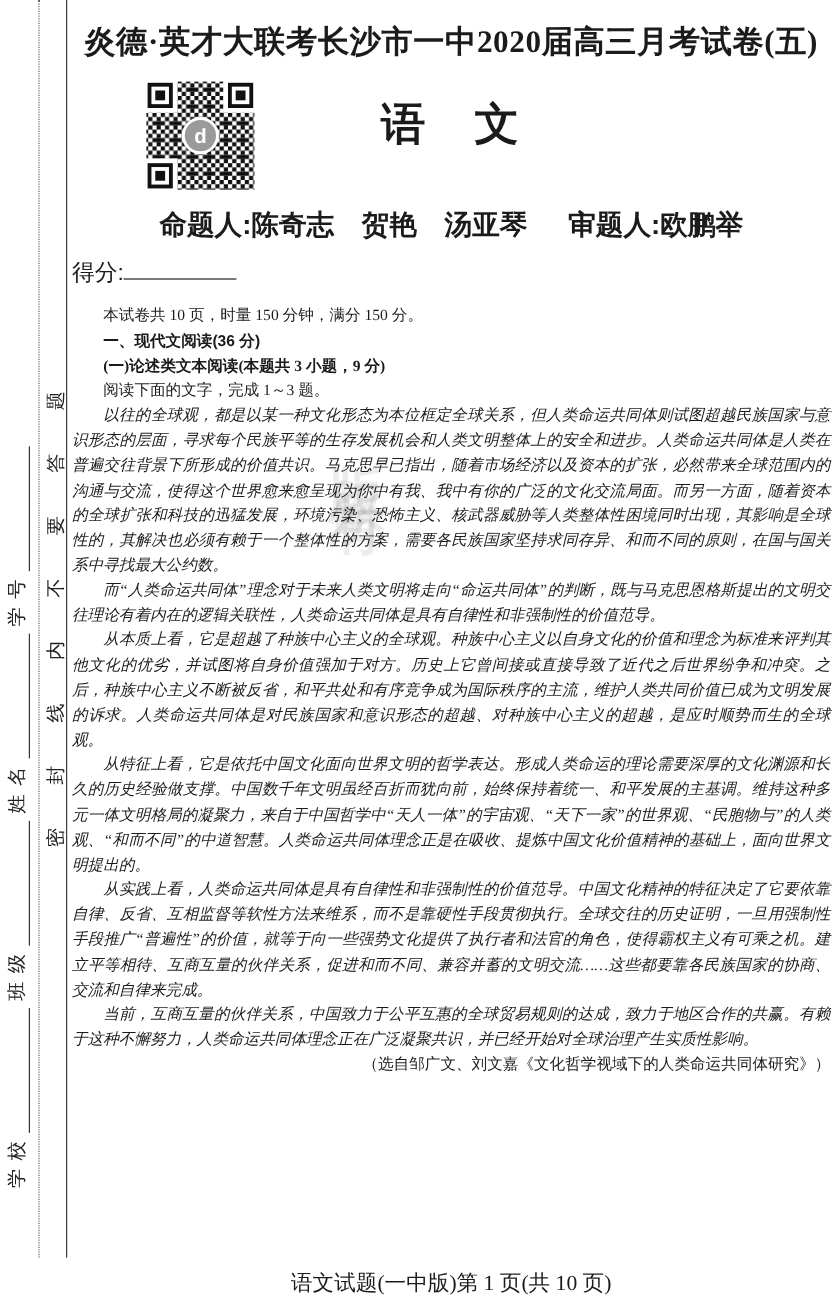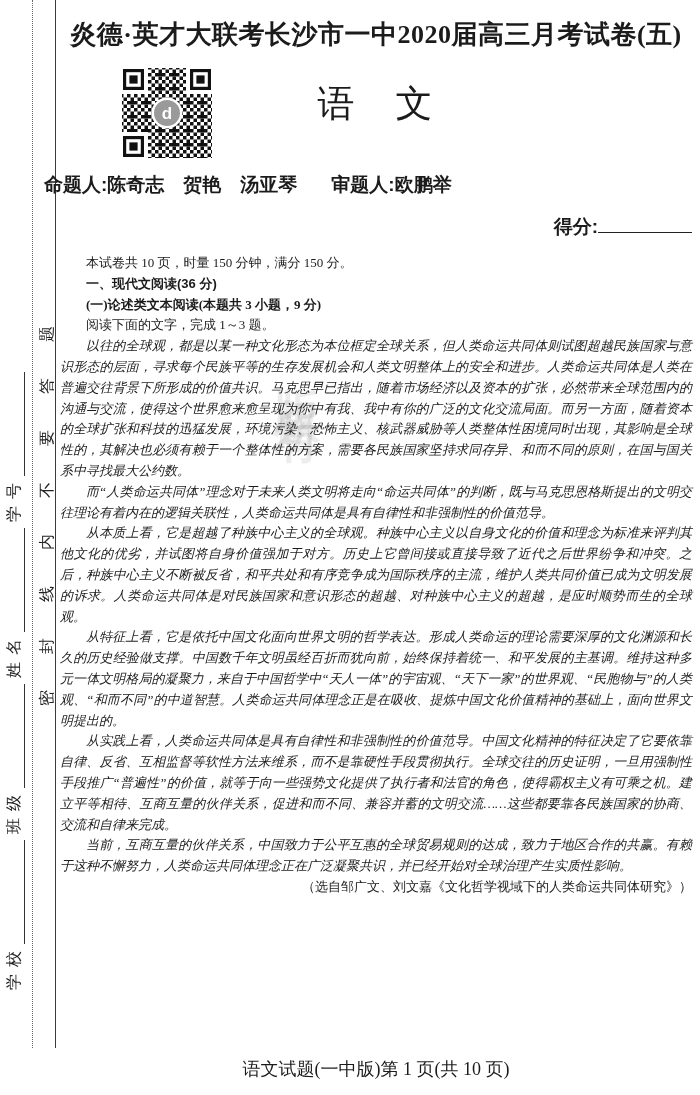--- a/index.html
+++ b/index.html
@@ -30,31 +30,31 @@
     color:rgba(110,110,110,0.12);letter-spacing:10px;pointer-events:none;
   }
   
   .exam-title{
     position:absolute;top:17px;left:56px;width:640px;text-align:center;
     font-size:26px;font-weight:bold;white-space:nowrap;letter-spacing:0.5px;
   }
   .qr{position:absolute;left:120px;top:66px;width:94px;height:94px;}
   .subject{
     position:absolute;top:79px;left:60px;width:632px;text-align:center;
-    font-size:37px;font-weight:normal;letter-spacing:2px;
+    font-size:37px;font-weight:bold;letter-spacing:2px;
   }
   .setters{
-    position:absolute;top:172px;left:44px;width:632px;text-align:left;
-    font-size:19px;font-weight:bold;
+    position:absolute;top:172px;left:60px;width:632px;text-align:center;
+    font-size:23px;font-weight:bold;
     font-family:"Liberation Sans","DejaVu Sans",sans-serif;
   }
   .setters .gap{display:inline-block;width:34px;}
   .score{
-    position:absolute;top:214px;left:60px;width:632px;text-align:right;
-    font-size:19px;font-weight:bold;
+    position:absolute;top:214px;left:60px;width:632px;
+    font-size:19px;font-weight:normal;
     font-family:"Liberation Sans","DejaVu Sans",sans-serif;
   }
   .score .blank{display:inline-block;width:94px;height:16px;border-bottom:1.5px solid #222;}
   
   .bodytext{
     position:absolute;top:253px;left:60px;width:632px;
     font-size:13px;line-height:20.8px;text-align:justify;
   }
   .bodytext p{margin:0;text-indent:2em;}
   .hsec{font-weight:bold;text-indent:0;font-family:"Liberation Sans","DejaVu Sans",sans-serif;}

